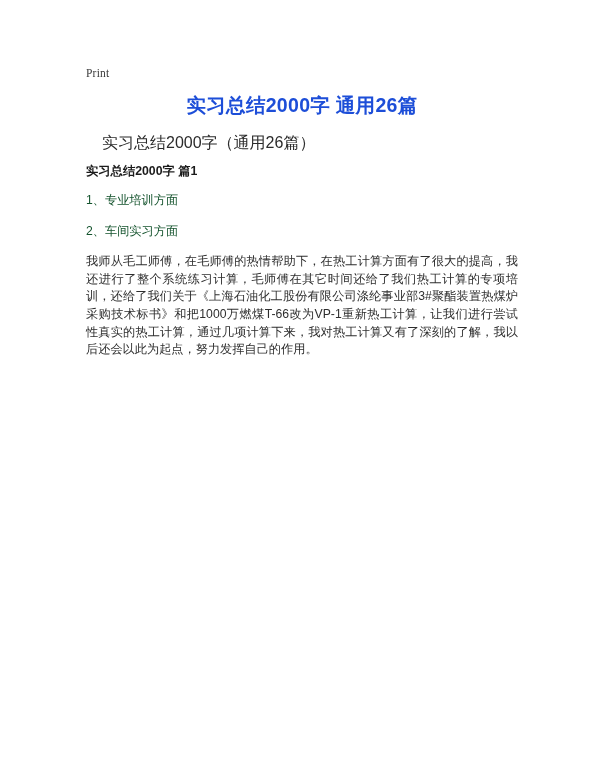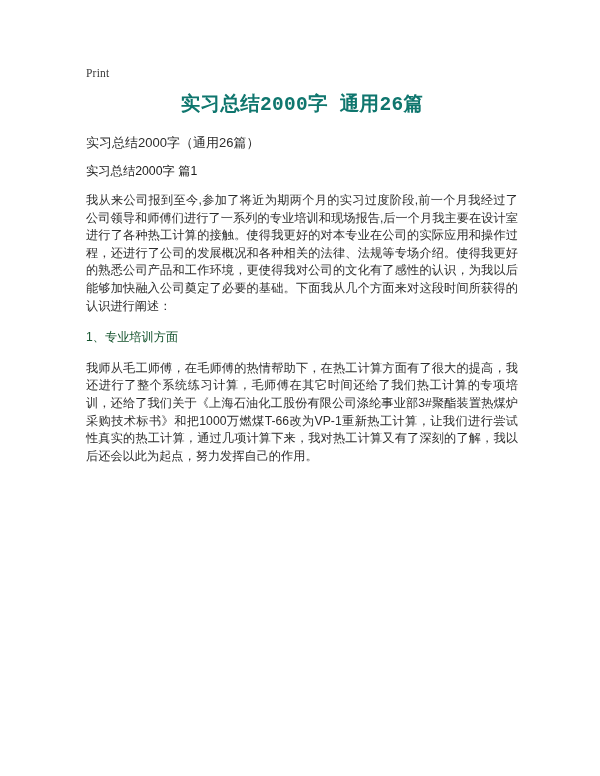--- a/index.html
+++ b/index.html
@@ -42,37 +42,36 @@
     position: absolute;
     left: 86px;
     top: 92px;
     width: 432px;
   }
 
   .doc-title {
     font-size: 19.5px;
     font-weight: bold;
     text-align: center;
-    color: #0f766e;
+    color: #1d4ed8;
     line-height: 26px;
     margin: 0 0 16px 0;
     letter-spacing: 0.3px;
-    font-family: Liberation Mono, monospace;
   }
 
   .subtitle {
-    font-size: 13px;
+    font-size: 16px;
     line-height: 17px;
     color: #2b2b2b;
-    margin: 0 0 12px 0;
+    margin: 0 0 12px 16px;
   }
 
   .section-title {
     font-size: 12.3px;
-    font-weight: normal;
+    font-weight: bold;
     color: #1b1b1b;
     line-height: 17px;
     margin: 0 0 12px 0;
   }
 
   .para {
     font-size: 12.2px;
     line-height: 17.6px;
     color: #2e2e2e;
     margin: 0 0 14px 0;
@@ -101,24 +100,24 @@
   <a class="print-link" href="#">Print</a>
 
   <div class="content">
 
     <h1 class="doc-title">实习总结2000字  通用26篇</h1>
 
     <div class="subtitle">实习总结2000字（通用26篇）</div>
 
     <div class="section-title">实习总结2000字 篇1</div>
 
-    <div class="para">我从来公司报到至今,参加了将近为期两个月的实习过度阶段,前一个月我经过了公司领导和师傅们进行了一系列的专业培训和现场报告,后一个月我主要在设计室进行了各种热工计算的接触。使得我更好的对本专业在公司的实际应用和操作过程，还进行了公司的发展概况和各种相关的法律、法规等专场介绍。使得我更好的熟悉公司产品和工作环境，更使得我对公司的文化有了感性的认识，为我以后能够加快融入公司奠定了必要的基础。下面我从几个方面来对这段时间所获得的认识进行阐述：</div>
 
     <div class="heading">1、专业培训方面</div>
 
 
+    <div class="heading">2、车间实习方面</div>
 
 
 
     <div class="para">我师从毛工师傅，在毛师傅的热情帮助下，在热工计算方面有了很大的提高，我还进行了整个系统练习计算，毛师傅在其它时间还给了我们热工计算的专项培训，还给了我们关于《上海石油化工股份有限公司涤纶事业部3#聚酯装置热煤炉采购技术标书》和把1000万燃煤T-66改为VP-1重新热工计算，让我们进行尝试性真实的热工计算，通过几项计算下来，我对热工计算又有了深刻的了解，我以后还会以此为起点，努力发挥自己的作用。</div>
 
   </div>
 </div>
 
 </body></html>

